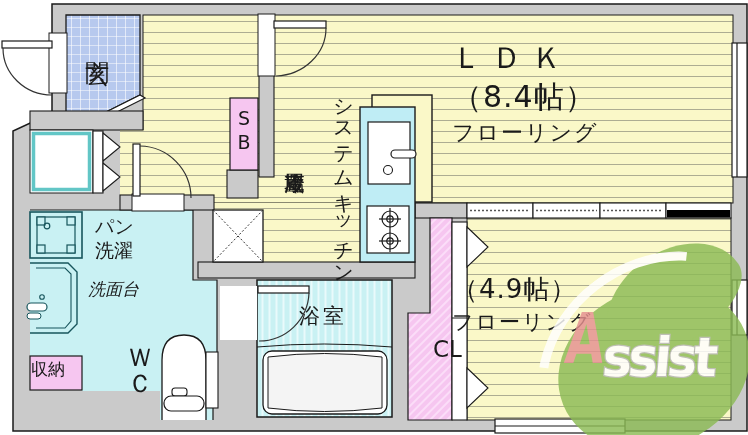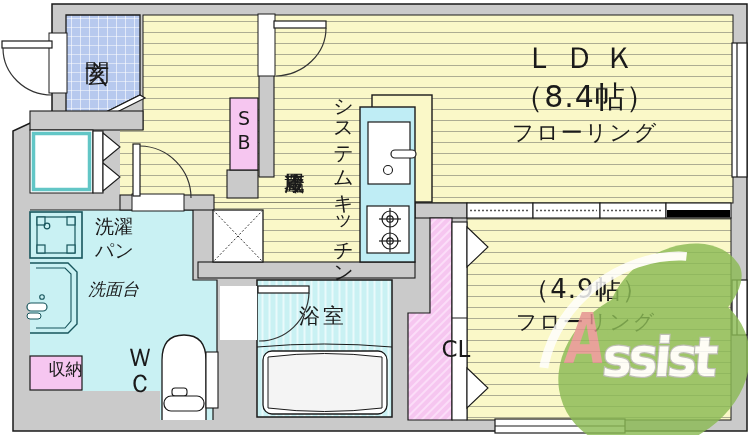--- a/index.html
+++ b/index.html
@@ -1,21 +1,21 @@
 <!DOCTYPE html>
 <html><head>
 <meta charset="utf-8">
 <style>
   html,body{margin:0;padding:0;background:#fff;}
   .stage{position:relative;width:748px;height:435px;background:#fff;overflow:hidden;
          font-family:"DejaVu Sans","Liberation Sans",sans-serif;}
   .stage svg{position:absolute;left:0;top:0;}
   .lbl{position:absolute;color:#1a1a1a;line-height:1.05;white-space:nowrap;}
   .vert{writing-mode:vertical-rl;text-orientation:upright;letter-spacing:1px;}
-  .ctr{text-align:center;}
+  .ctr{}
   
   .ldk-block{left:452px;top:42px;width:266px;}
   .ldk-name{font-size:30px;letter-spacing:10px;}
   .ldk-size{font-size:30px;margin-top:7px;letter-spacing:1px;}
   .ldk-floor{font-size:22px;margin-top:9px;letter-spacing:2px;}
   .yo-block{left:452px;top:262px;width:268px;}
   .yo-name{font-size:28px;letter-spacing:12px;}
   .yo-size{font-size:26px;margin-top:14px;letter-spacing:1px;}
   .yo-floor{font-size:21px;margin-top:8px;letter-spacing:2px;}
   .genkan{left:84px;top:42px;font-size:24px;}
@@ -228,22 +228,22 @@
     <div class="ldk-size">（8.4帖）</div>
     <div class="ldk-floor">フローリング</div>
   </div>
 
   <div class="lbl ctr yo-block">
     <div class="yo-size">（4.9帖）</div>
     <div class="yo-floor">フローリング</div>
   </div>
 
   <div class="lbl laundry">
+    <div>パン</div>
     <div>洗濯</div>
-    <div>パン</div>
   </div>
   <div class="lbl vanity">洗面台</div>
   <div class="lbl vert wc">ＷＣ</div>
   <div class="lbl ctr storage">収納</div>
   <div class="lbl bath">浴室</div>
   <div class="lbl ctr cl">CL</div>
 
   <div class="logo">
     <div class="leaf1"></div>
     <div class="leaf2"></div>

